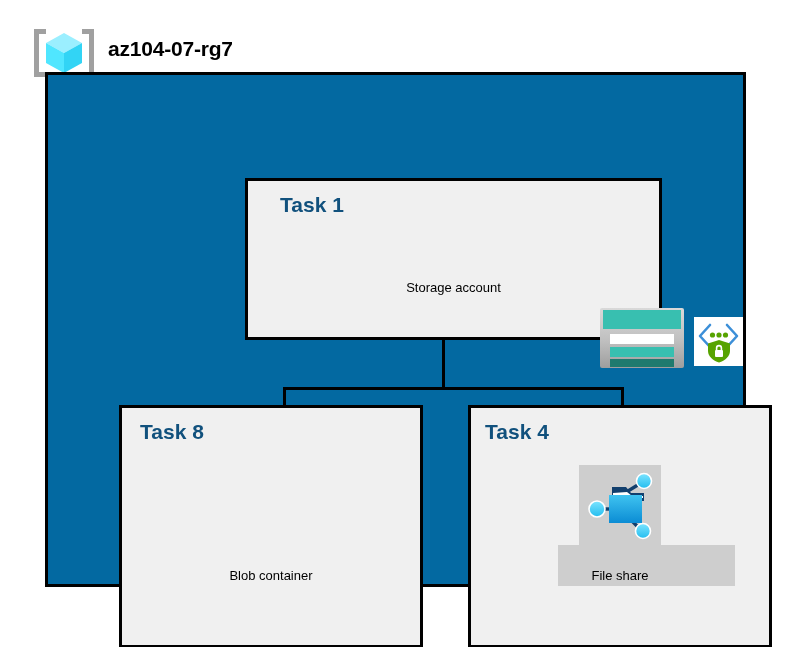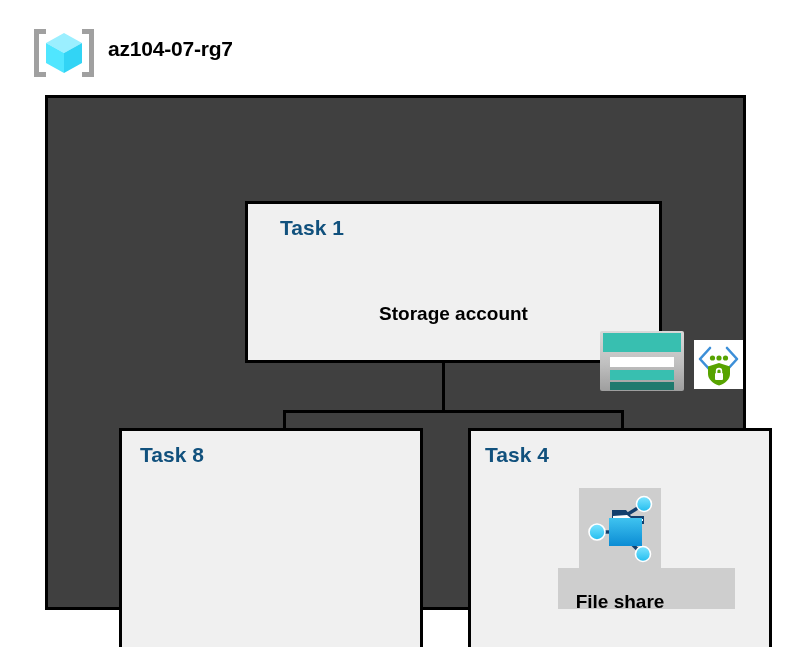--- a/index.html
+++ b/index.html
@@ -43,25 +43,25 @@
     font-weight: bold;
     color: #000000;
     letter-spacing: -0.2px;
     white-space: nowrap;
   }
 
   
   #rg-container {
     position: absolute;
     left: 45px;
-    top: 95px;
+    top: 72px;
     width: 701px;
     height: 515px;
     border: 3px solid #000000;
-    background: #404040;
+    background: #0369a1;
     box-sizing: border-box;
   }
 
   
   .task-panel {
     position: absolute;
     background: #F0F0F0;
     border: 3px solid #000000;
     box-sizing: border-box;
   }
@@ -75,22 +75,22 @@
     font-weight: bold;
     color: #11517D;
     white-space: nowrap;
   }
   #task1-label { left: 32px; top: 12px; }
   #task2-label { left: 18px; top: 12px; }
   #task3-label { left: 14px; top: 12px; }
 
   .node-label {
     position: absolute;
-    font-size: 19px;
-    font-weight: bold;
+    font-size: 13px;
+    font-weight: normal;
     color: #000000;
     white-space: nowrap;
     text-align: center;
   }
 
   
   .conn {
     position: absolute;
     background: #000000;
   }
@@ -231,20 +231,21 @@
           <path d="M22.6 33 L22.6 31 A2.4 2.4 0 0 1 27.4 31 L27.4 33" fill="none" stroke="#FFFFFF" stroke-width="1.6"></path>
         </svg>
       </div>
 
       <div class="node-label node-center" style="top:99px;">Storage account</div>
     </div>
 
     <div id="task2-panel" class="task-panel">
       <div id="task2-label" class="task-label">Task 8</div>
 
+      <div class="node-label node-center" style="top:160px;">Blob container</div>
     </div>
 
     <div id="task3-panel" class="task-panel">
       <div id="task3-label" class="task-label">Task 4</div>
 
       <div class="node-label node-center" style="top:160px; z-index:3;text-align:center;">File share</div>
     </div>
 
     <div id="fileshare-iconbox"></div>
     <div id="fileshare-labelbox"></div>

